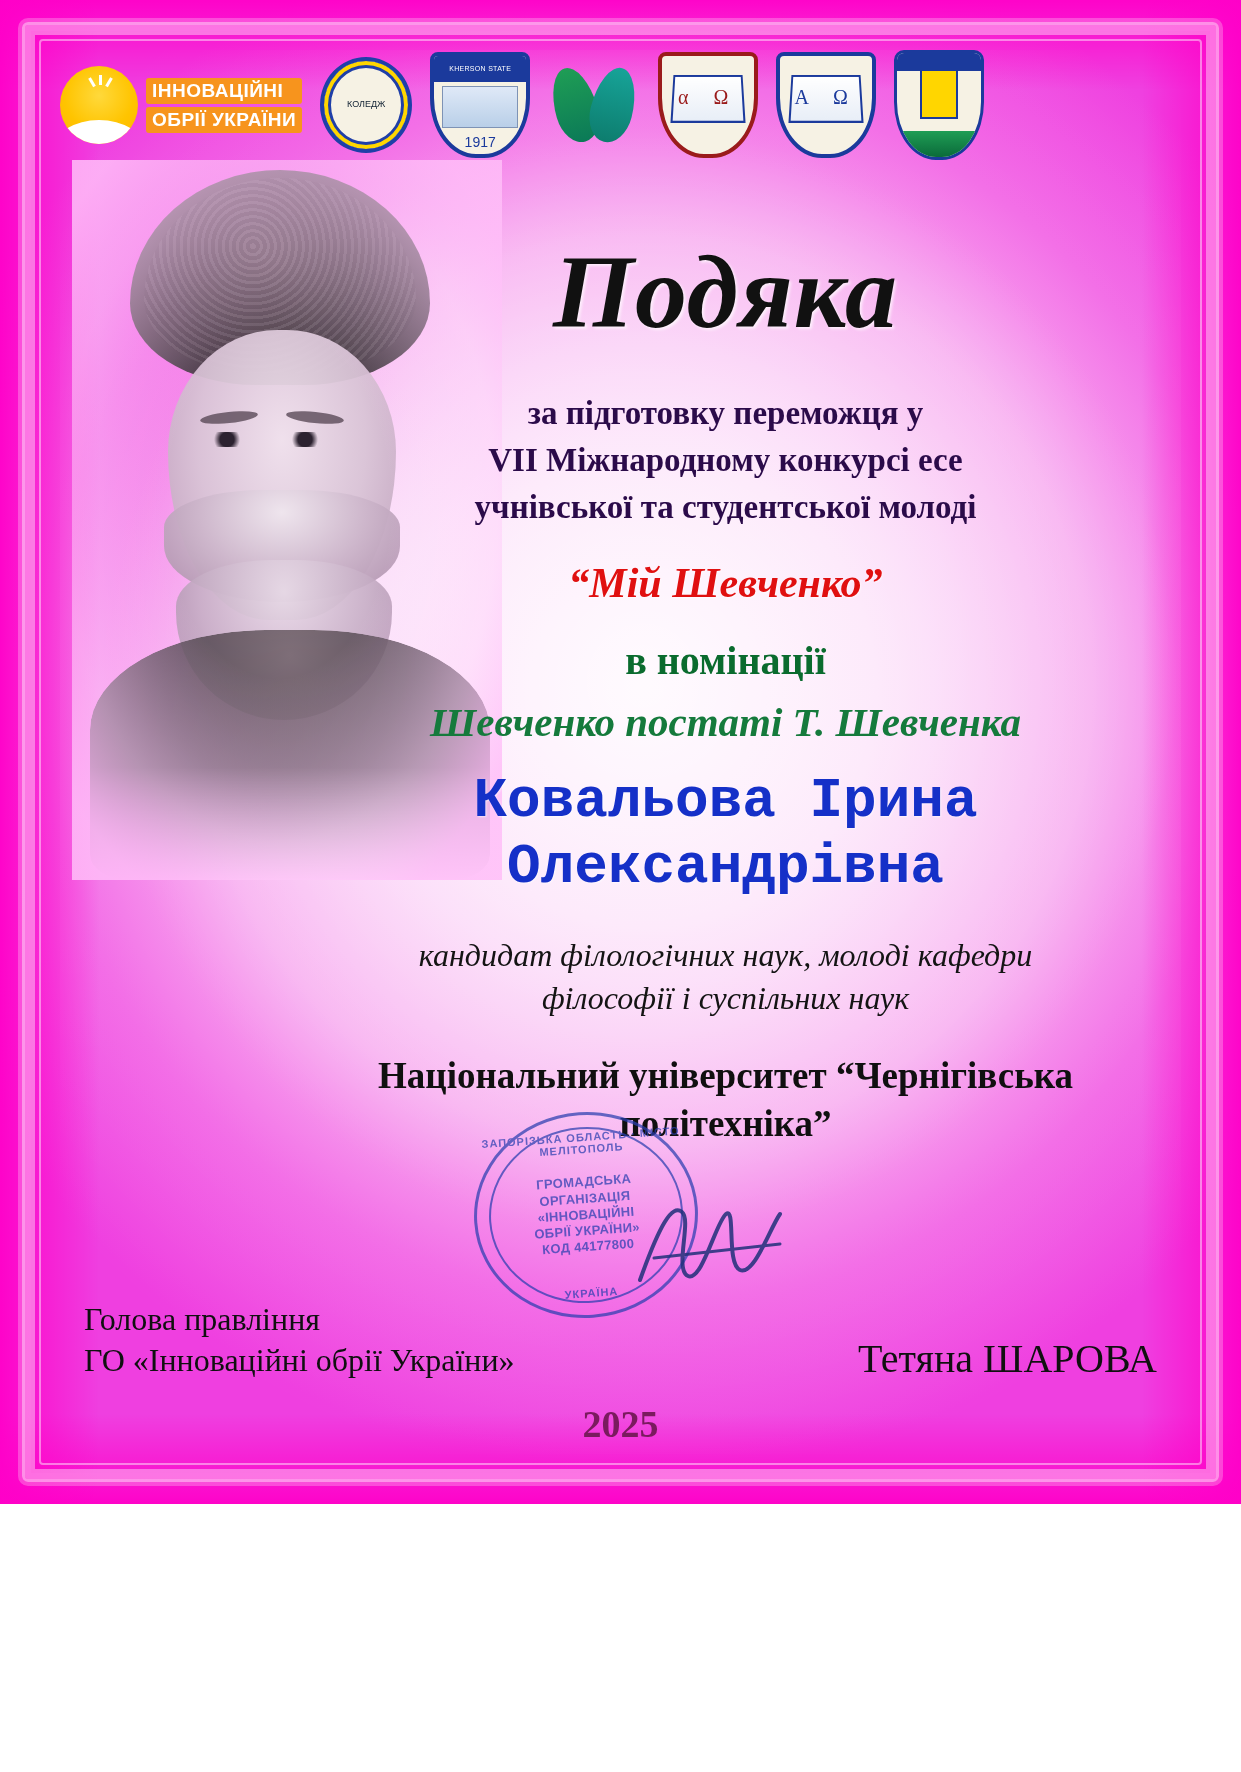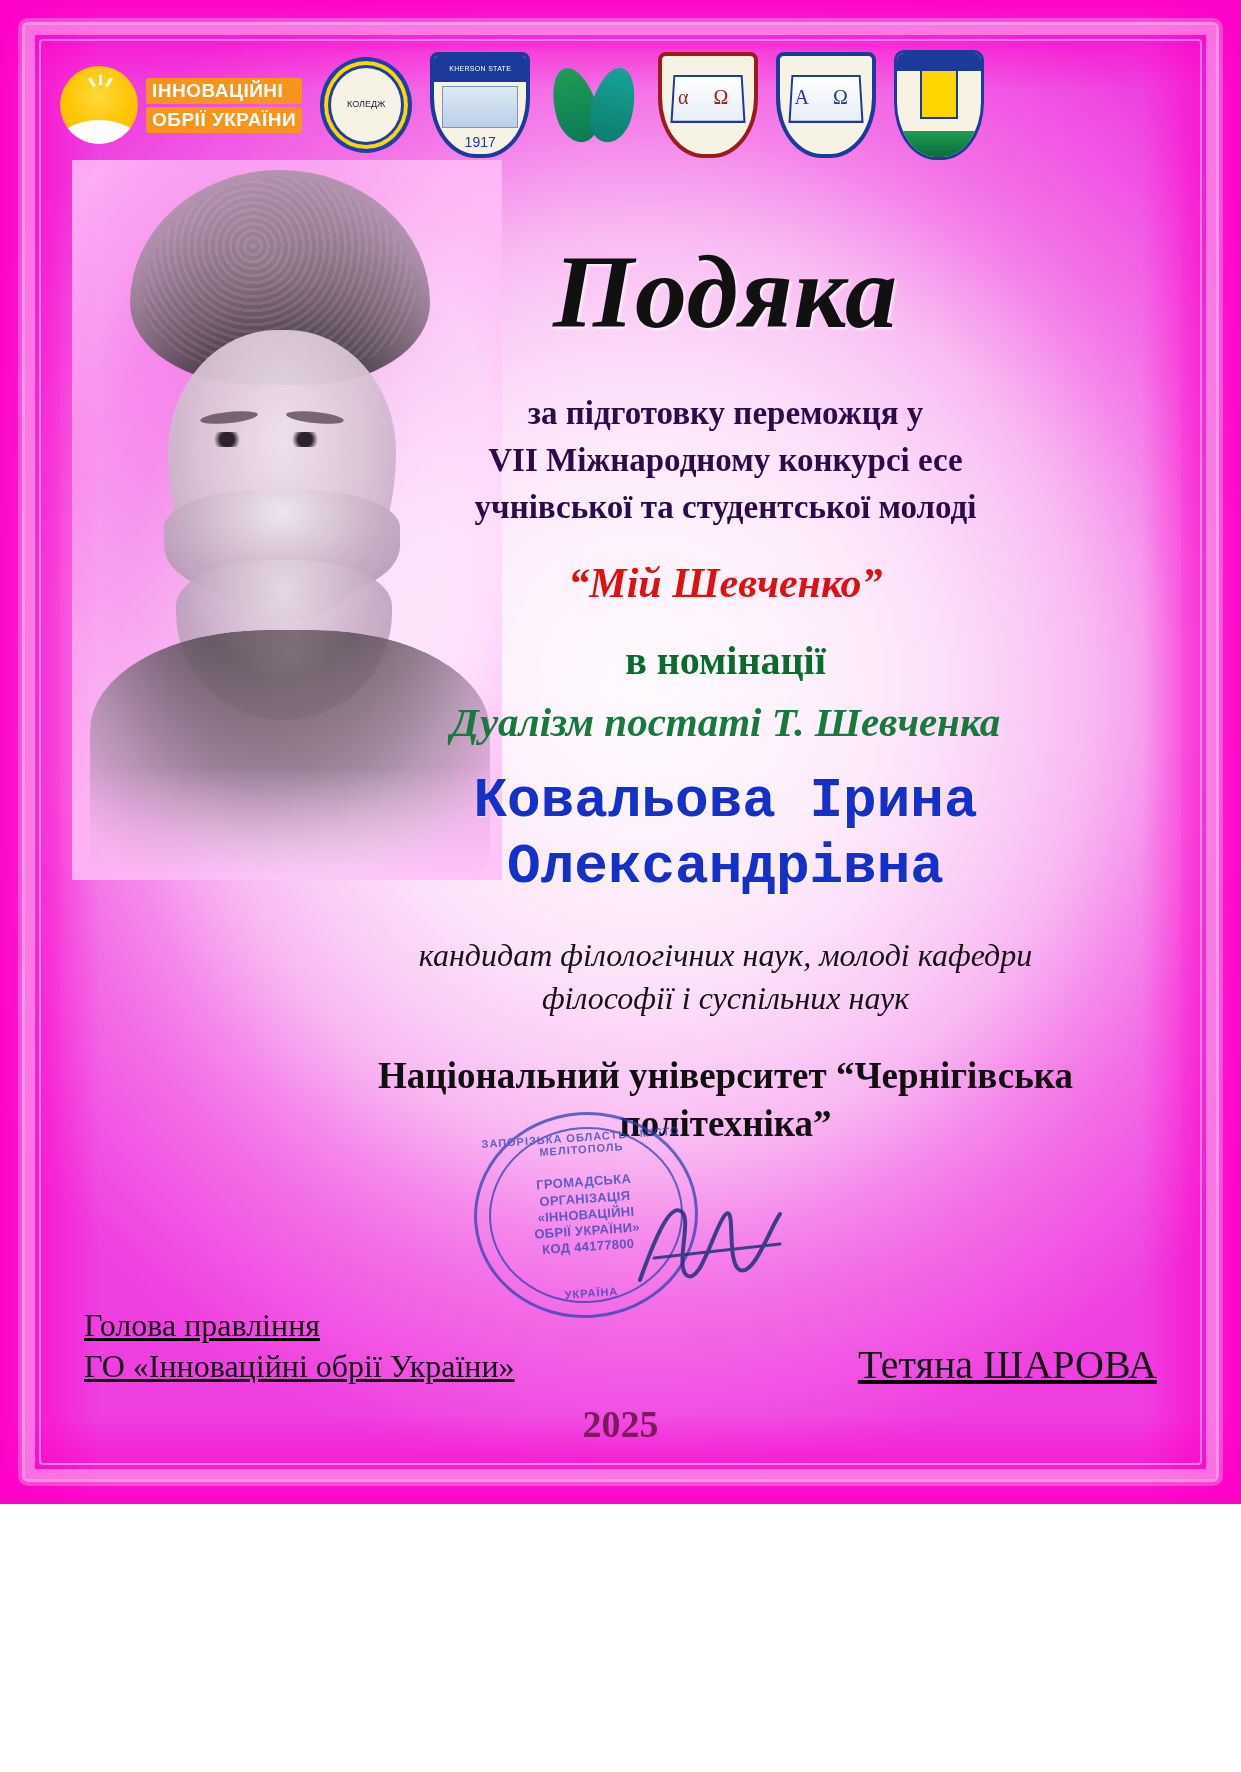--- a/index.html
+++ b/index.html
@@ -428,25 +428,24 @@
     font-size: 37px;
     line-height: 1.3;
     color: #101010;
   }
 
   
   .footer {
     position: absolute;
     left: 84px;
     right: 84px;
-    bottom: 116px;
+    bottom: 122px;
     display: flex;
     align-items: flex-end;
     justify-content: space-between;
-    text-decoration: underline;
   }
   .signer-role {
     font-family: "Liberation Serif", serif;
     font-size: 32px;
     line-height: 1.3;
     color: #101010;
     text-align: left;
   }
   .signer-name {
     font-family: "Liberation Serif", serif;
@@ -613,21 +612,21 @@
 
     <div class="subtitle">
       <div>за підготовку переможця у</div>
       <div>VII Міжнародному конкурсі есе</div>
       <div>учнівської та студентської молоді</div>
     </div>
 
     <div class="contest">“Мій Шевченко”</div>
 
     <div class="nomination-label">в номінації</div>
-    <div class="nomination-value">Дуалізм постаті Т. Шевченка</div>
+    <div class="nomination-value">Шевченко постаті Т. Шевченка</div>
 
     <div class="recipient">
       <div>Ковальова Ірина</div>
       <div>Олександрівна</div>
     </div>
 
     <div class="position">
       <div>кандидат філологічних наук, молоді кафедри</div>
       <div>філософії і суспільних наук</div>
     </div>

